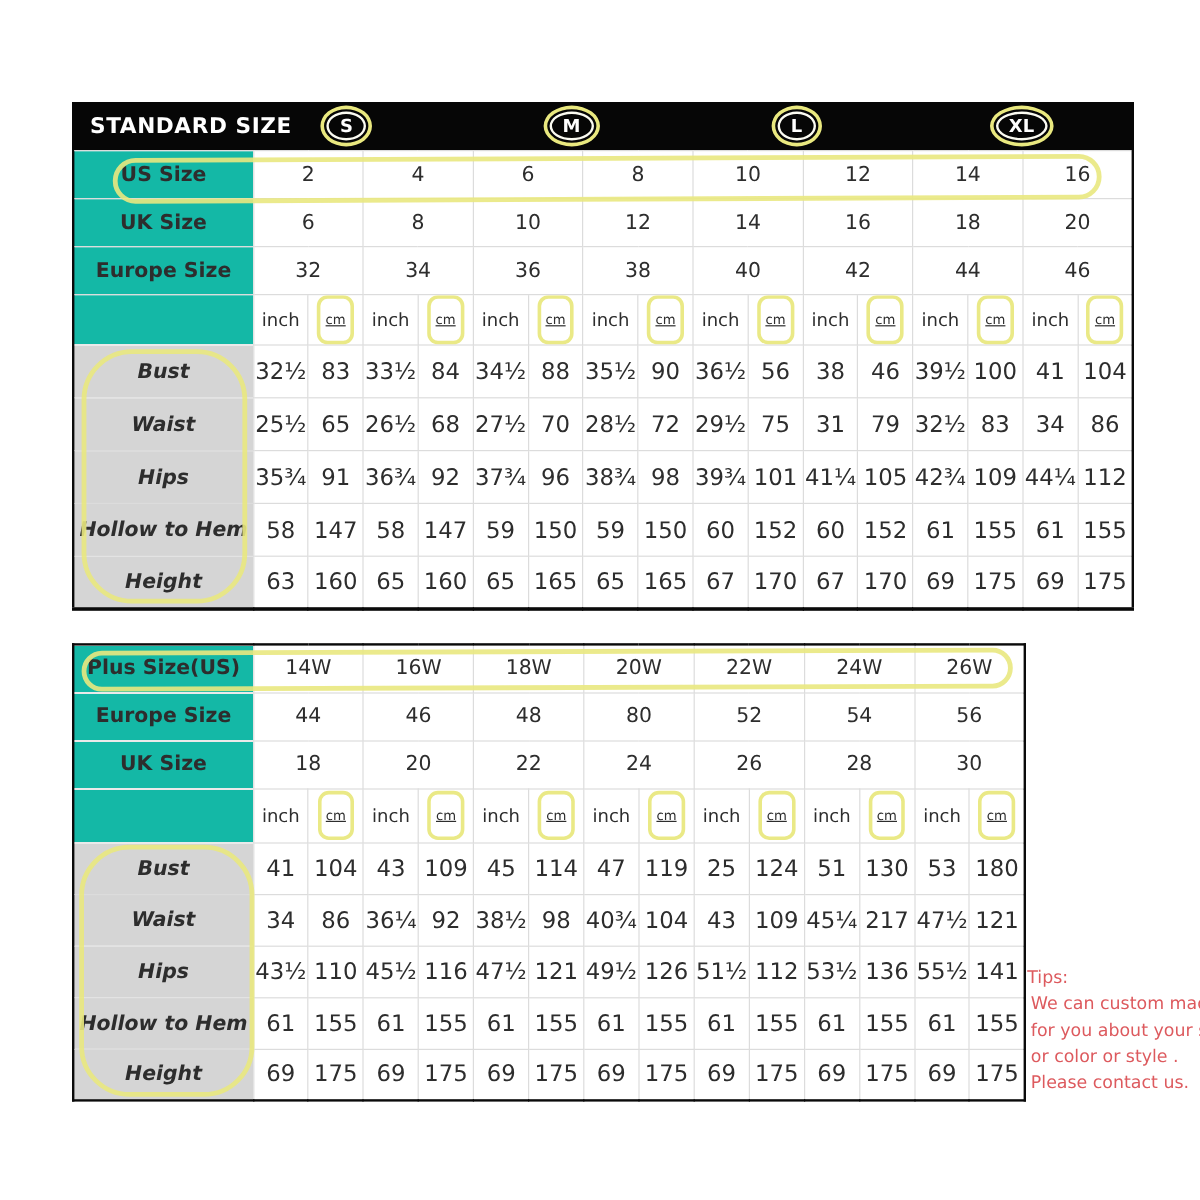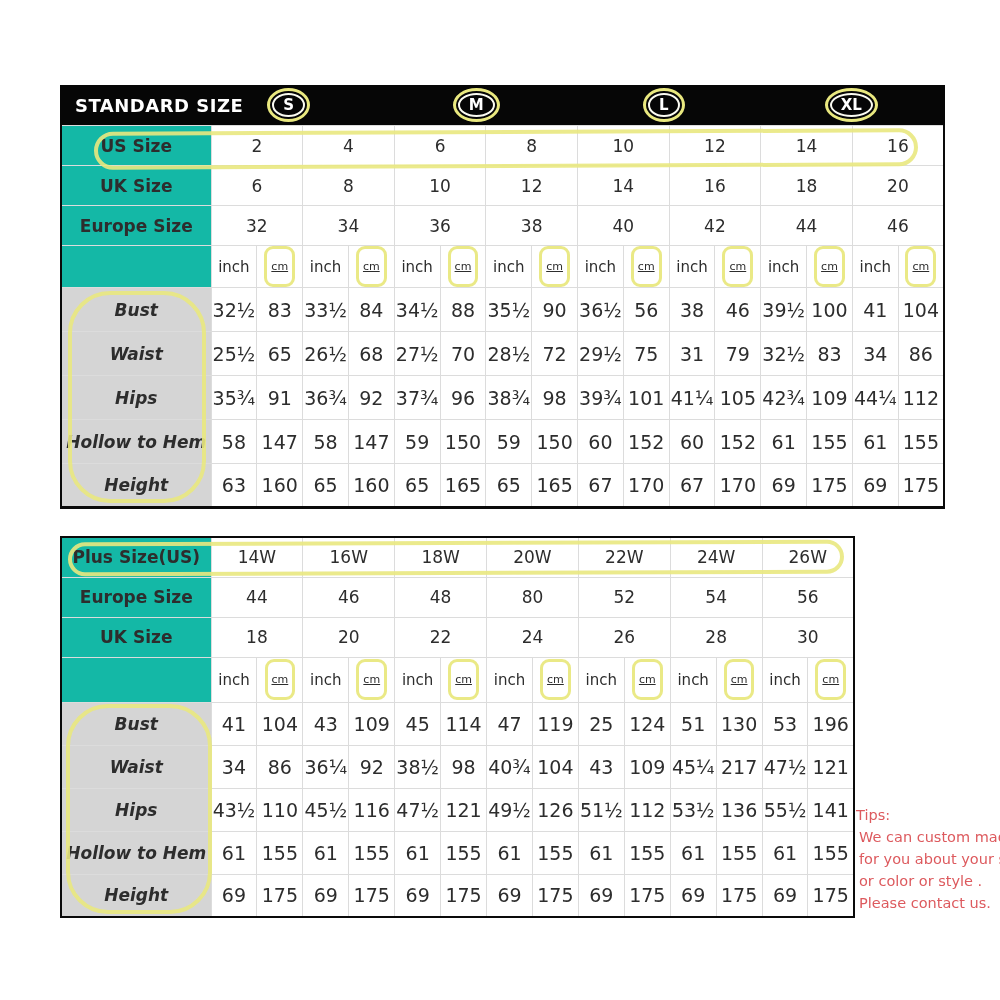--- a/index.html
+++ b/index.html
@@ -336,21 +336,21 @@
             <td class="measure-val">109</td>
             <td class="measure-val">45</td>
             <td class="measure-val">114</td>
             <td class="measure-val">47</td>
             <td class="measure-val">119</td>
             <td class="measure-val">25</td>
             <td class="measure-val">124</td>
             <td class="measure-val">51</td>
             <td class="measure-val">130</td>
             <td class="measure-val">53</td>
-            <td class="measure-val">196</td>
+            <td class="measure-val">180</td>
           </tr>
           <tr class="measure-row">
             <th class="row-label measure-label">Waist</th>
             <td class="measure-val">34</td>
             <td class="measure-val">86</td>
             <td class="measure-val">36¼</td>
             <td class="measure-val">92</td>
             <td class="measure-val">38½</td>
             <td class="measure-val">98</td>
             <td class="measure-val">40¾</td>

